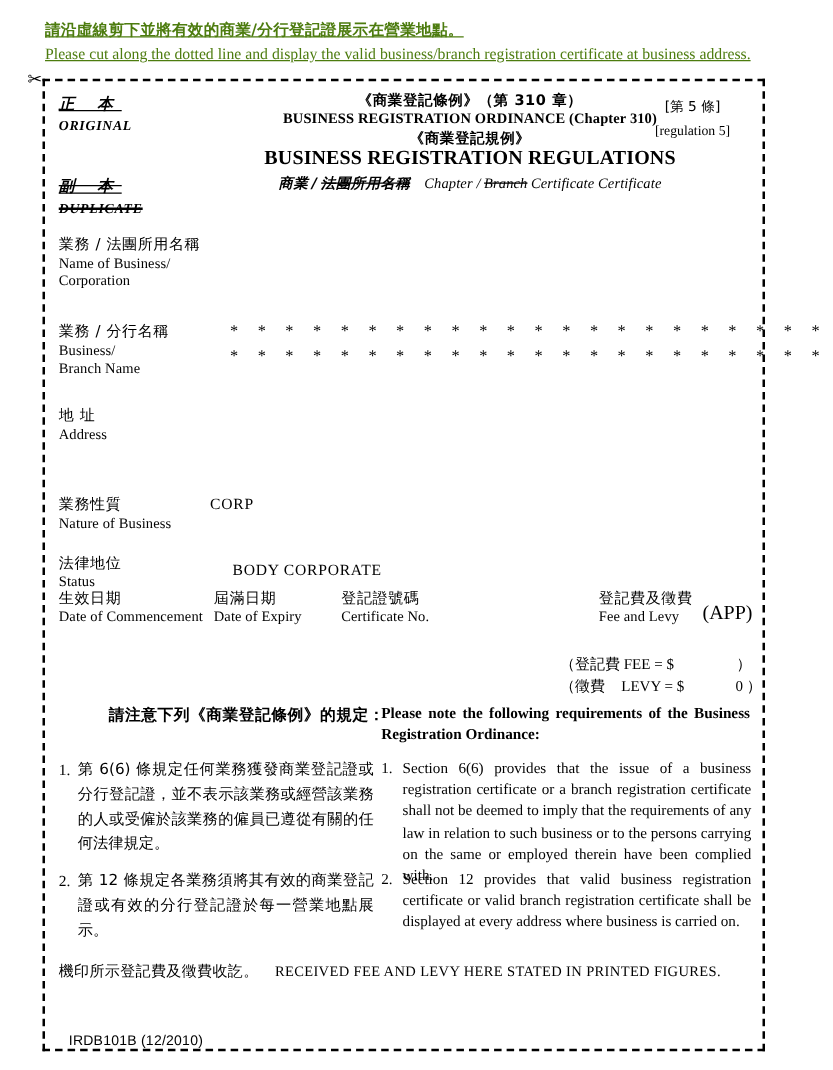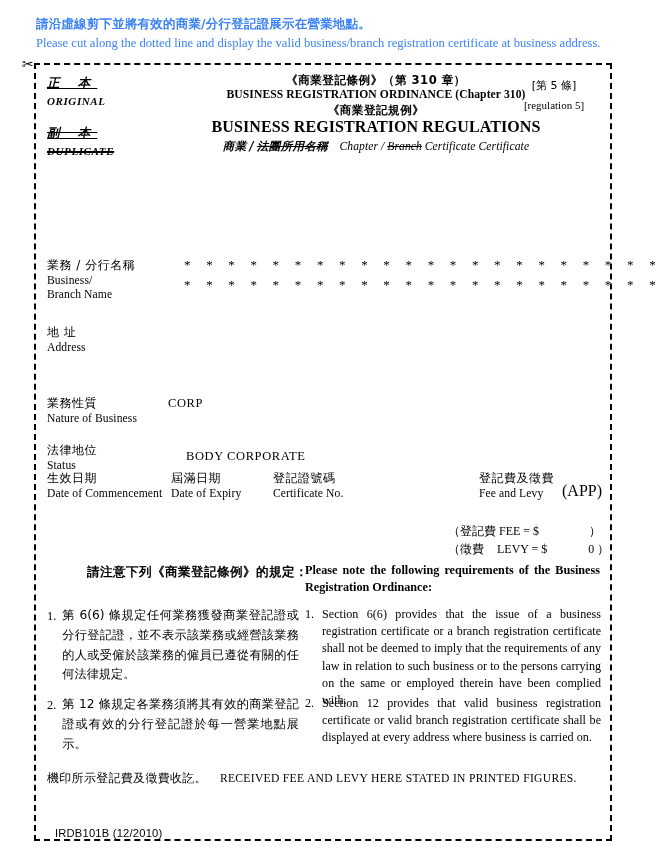--- a/index.html
+++ b/index.html
@@ -13,22 +13,23 @@
     color: #000000;
     position: relative;
     overflow: hidden;
   }
 
   
   .cut-note {
     position: absolute;
     left: 36px; top: 16px;
     width: 610px;
-    color: #3b82f6;
+    color: #4d7c0f;
     line-height: 1.35;
+    text-decoration: underline;
   }
   .cut-note .zh {
     font-family: "DejaVu Sans", sans-serif;
     font-size: 12.5px;
     font-weight: bold;
     letter-spacing: .2px;
     display: block;
   }
   .cut-note .en {
     font-family: "Liberation Serif", serif;
@@ -76,21 +77,21 @@
     text-decoration: underline;
   }
   .copy-en {
     font-family: "Liberation Serif", serif;
     font-size: 11px;
     font-weight: bold;
     font-style: italic;
     letter-spacing: .6px;
     margin-top: 3px;
   }
-  .copy-block.dup { top: 60px; }
+  .copy-block.dup { top: 76px; }
   .copy-block.dup .copy-zh,
   .copy-block.dup .copy-en {
     text-decoration: line-through;
     text-decoration-thickness: 2px;
   }
   .copy-block.dup .copy-zh { text-decoration: line-through underline; }
 
   .title-block {
     position: absolute;
     left: 160px; top: 8px;
@@ -321,20 +322,25 @@
         <span class="lat">Certificate Certificate</span>
       </div>
     </div>
 
     <div class="reg-block">
       <div class="reg-zh">[第 5 條]</div>
       <div class="reg-en">[regulation 5]</div>
     </div>
   </div>
 
+  <div class="field" style="top:122px;">
+    <div class="lbl-zh">業務 / 法團所用名稱</div>
+    <div class="lbl-en">Name of Business/</div>
+    <div class="lbl-en">Corporation</div>
+  </div>
   <div class="val" style="left:148px; top:122px;"></div>
 
   <div class="field" style="top:192px;">
     <div class="lbl-zh">業務 / 分行名稱</div>
     <div class="lbl-en">Business/</div>
     <div class="lbl-en">Branch Name</div>
   </div>
   <div class="stars" style="left:148px; top:190px;">* * * * * * * * * * * * * * * * * * * * * * * * * * * * * *</div>
   <div class="stars" style="left:148px; top:210px;">* * * * * * * * * * * * * * * * * * * * * * * * * * * * * *</div>
 

